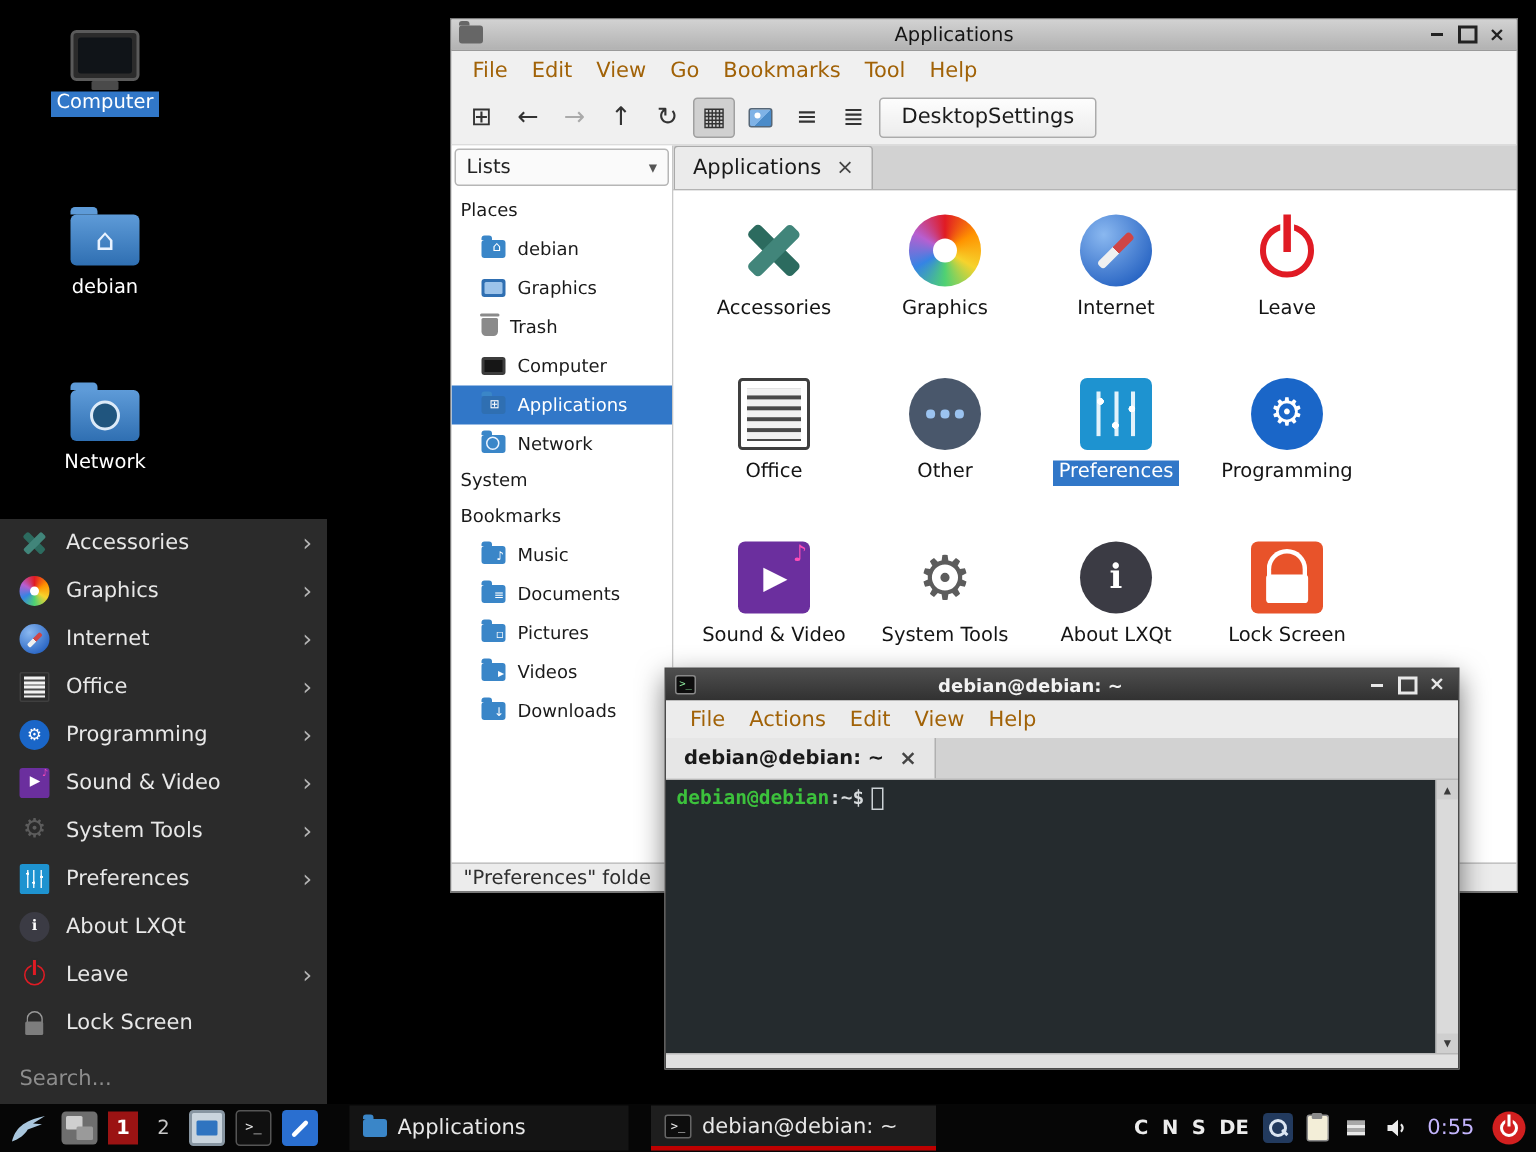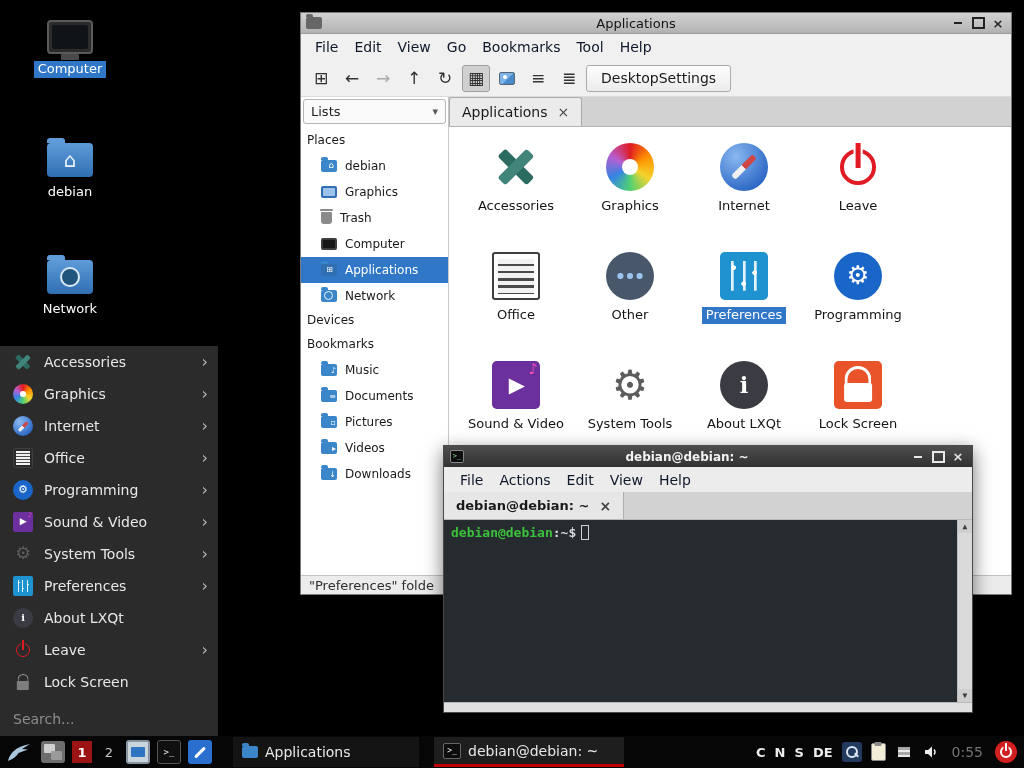--- a/index.html
+++ b/index.html
@@ -78,21 +78,21 @@
   .di-home::after{content:'⌂';position:absolute;left:50%;top:50%;transform:translate(-50%,-52%);color:#eaf3ff;font-size:20px}
   .di-net::after{content:'';position:absolute;left:50%;top:50%;transform:translate(-50%,-50%);width:16px;height:16px;border:2.5px solid #dceaf8;border-radius:50%;background:#20557e}
   .dlabel{margin-top:7px;font-size:13px;color:#fff;text-shadow:0 1px 2px #000;padding:0 4px;line-height:1.3}
   .dlabel.selected{background:#3177c8;text-shadow:none}
 
   
   .fm{left:300px;top:12px;width:712px;height:583px;background:#efefef;--icbg:#fff}
   .fm-titlebar{height:21px;background:linear-gradient(#d2d2d2,#b2b2b2);display:flex;align-items:center;padding:0 5px;gap:6px;border-bottom:1px solid #9a9a9a}
   .fm-title{flex:1;text-align:center;font-size:13px;color:#141414}
   .win-controls{display:flex;align-items:center;gap:4px}
-  .fm-menubar,.term-menubar{display:flex;align-items:center;font-size:14px;color:#0f172a}
+  .fm-menubar,.term-menubar{display:flex;align-items:center;font-size:14px;color:#a16207}
   .fm-menubar{height:26px;background:#f0f0f0;padding:0 6px}
   .menu-entry{padding:2px 8px;border-radius:2px}
   .fm-toolbar{height:37px;background:#f0f0f0;display:flex;align-items:center;padding:0 6px;gap:3px;border-bottom:1px solid #dcdcdc}
   .tbtn{width:28px;height:27px;display:flex;align-items:center;justify-content:center;font-size:17px;color:#333;border-radius:3px;flex:none}
   .ti::before{line-height:1}
   .ti-newtab::before{content:'⊞'}
   .ti-back::before{content:'←'}
   .ti-fwd::before{content:'→';color:#aaa}
   .ti-up::before{content:'↑'}
   .ti-reload::before{content:'↻'}
@@ -178,21 +178,21 @@
   .task-label{white-space:nowrap;overflow:hidden}
   .tray{margin-left:auto;display:flex;align-items:center;gap:9px;padding-right:3px}
   .ind{color:#ececec;font-weight:bold;font-size:13px}
   .tray-mag{width:20px;height:20px;border-radius:3px;background:#223a5e;position:relative;flex:none}
   .tray-mag::before{content:'';position:absolute;left:4px;top:4px;width:8px;height:8px;border:2px solid #dce6f2;border-radius:50%}
   .tray-mag::after{content:'';position:absolute;left:12px;top:12px;width:5px;height:2px;background:#dce6f2;transform:rotate(45deg)}
   .tray-clip{width:15px;height:18px;background:#f3eed8;border:1px solid #8a8a8a;border-radius:2px;position:relative;flex:none}
   .tray-clip::before{content:'';position:absolute;left:50%;top:-2px;transform:translateX(-50%);width:7px;height:4px;background:#8a8a8a;border-radius:1px}
   .tray-kbd{width:18px;height:14px;background:#a8a8a8;border-radius:2px;flex:none;background-image:repeating-linear-gradient(to bottom,transparent 0 3px,#e8e8e8 3px 5px);background-origin:content-box;background-clip:content-box;padding:2px 3px}
   .tray-vol{width:18px;height:18px;flex:none;display:flex;align-items:center;justify-content:center}
-  .clock{color:#737373;font-size:14px;margin:0 3px}
+  .clock{color:#c4b5fd;font-size:14px;margin:0 3px}
   .tray-power{width:22px;height:22px;border-radius:50%;background:#d21f1f;position:relative;flex:none}
   .tray-power::before{content:'';position:absolute;inset:5px;border:2px solid #fff;border-radius:50%}
   .tray-power::after{content:'';position:absolute;left:50%;top:2px;transform:translateX(-50%);width:2px;height:8px;background:#fff;box-shadow:0 0 0 1.5px #d21f1f}
 </style>
 </head>
 <body>
 
 <div class="desktop-icon" style="top:20px">
   <div class="dicon di-computer"></div>
   <div class="dlabel selected">Computer</div>
@@ -264,21 +264,21 @@
           <span>Computer</span>
         </div>
         <div class="side-item selected">
           <span class="mi mi-apps"></span>
           <span>Applications</span>
         </div>
         <div class="side-item">
           <span class="mi mi-network"></span>
           <span>Network</span>
         </div>
-        <div class="side-header">Devices</div>
+        <div class="side-header">System</div>
         <div class="side-header">Bookmarks</div>
         <div class="side-item">
           <span class="mi mi-music"></span>
           <span>Music</span>
         </div>
         <div class="side-item">
           <span class="mi mi-doc"></span>
           <span>Documents</span>
         </div>
         <div class="side-item">

